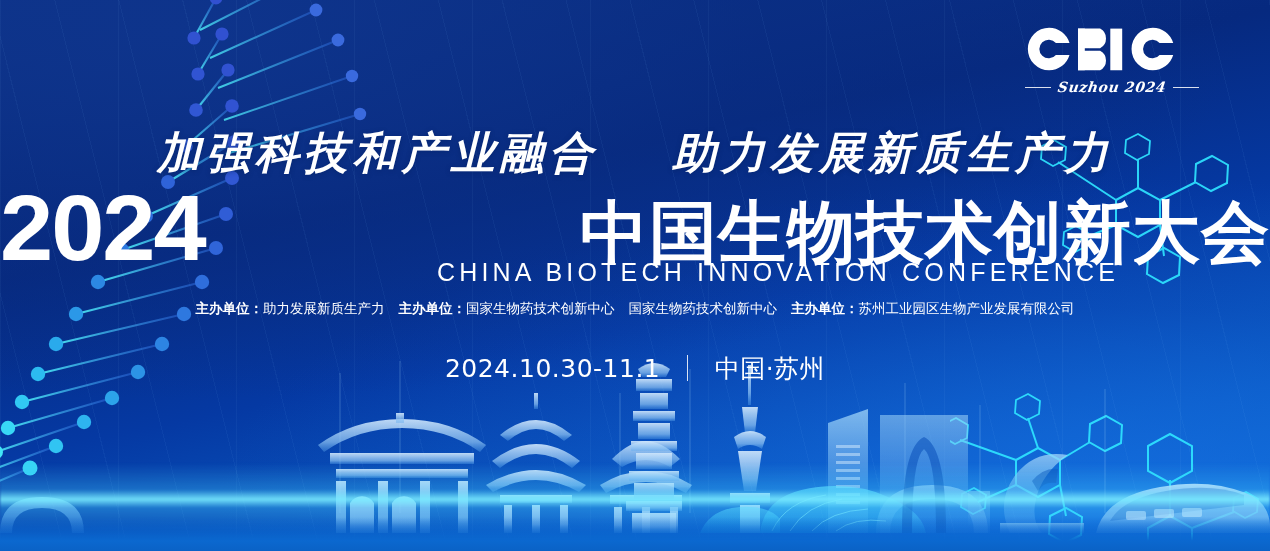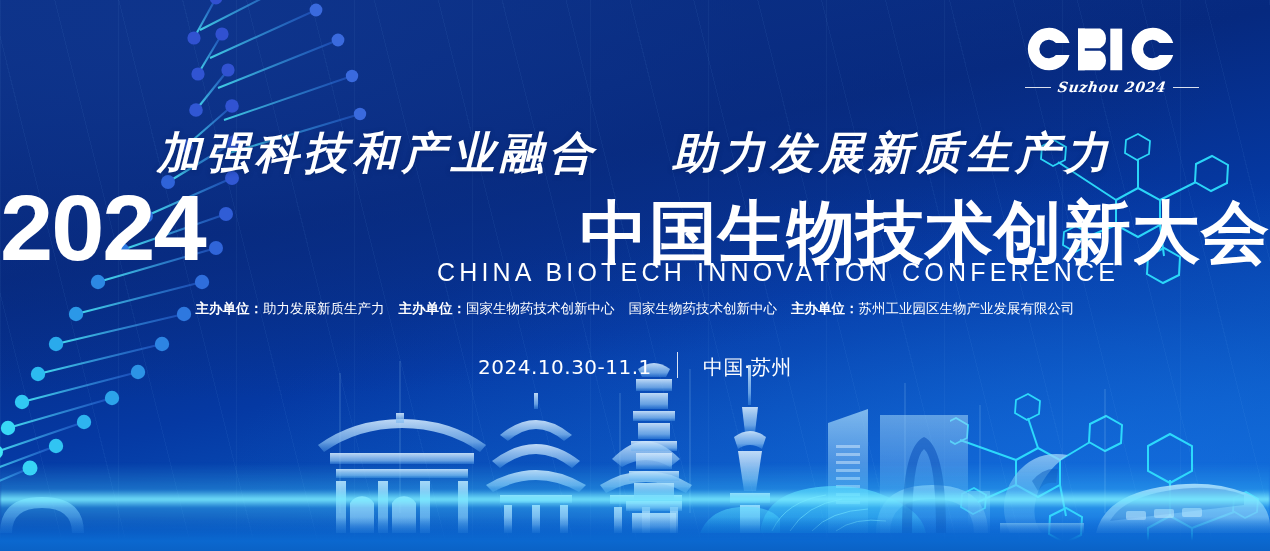--- a/index.html
+++ b/index.html
@@ -139,21 +139,21 @@
     color:#fff;
     white-space:nowrap;
   }
   .orgs b{font-weight:700;}
   .orgs .sp{display:inline-block;width:14px;}
 
   .datebar{
     position:absolute;left:0;right:0;top:352px;
     text-align:center;
     font-family:"DejaVu Sans","Liberation Sans",sans-serif;
-    font-size:20px;
+    font-size:25px;
     font-weight:400;
     color:#fff;
     letter-spacing:.5px;
     white-space:nowrap;
   }
   .datebar .bar{
     display:inline-block;
     width:1.5px;height:26px;
     background:rgba(255,255,255,.85);
     margin:0 18px;

